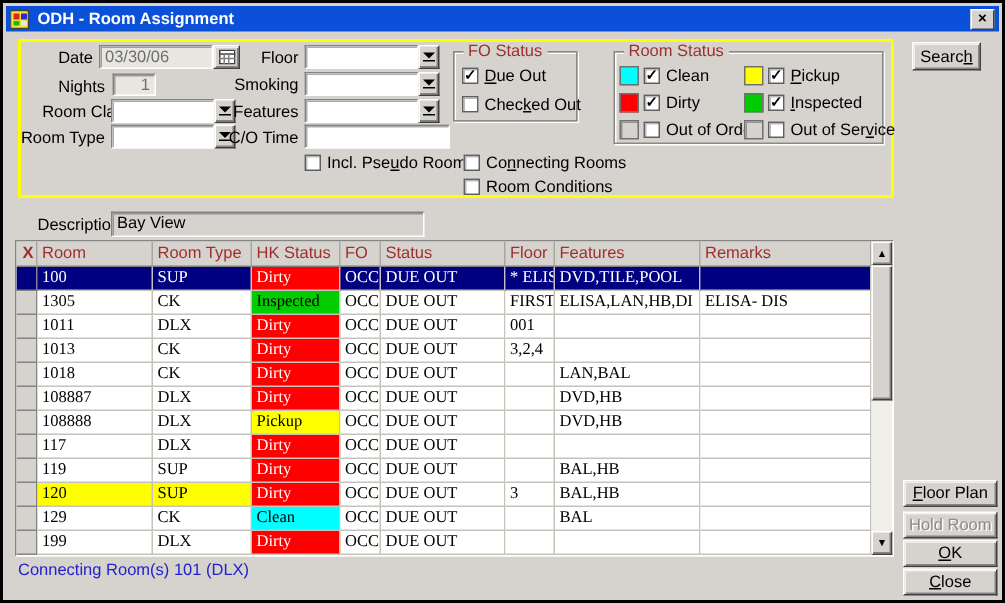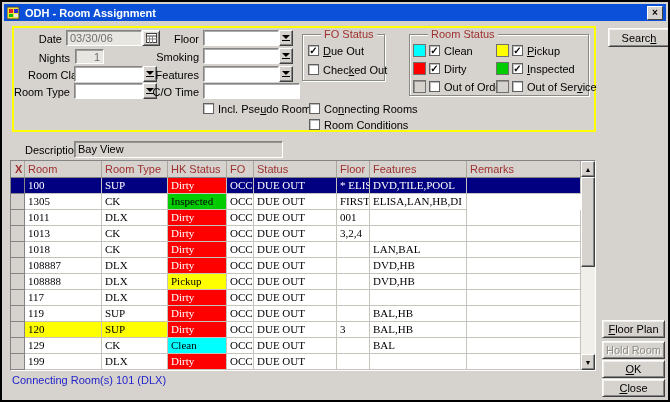--- a/index.html
+++ b/index.html
@@ -27,21 +27,21 @@
   .lbl { position:absolute; white-space:nowrap; }
   .rlbl { text-align:right; }
   .field { position:absolute; background:#fff; padding:1px 3px; white-space:nowrap; overflow:hidden; }
   .gray-field { background:#e8e6e0; color:#6f6f6f; }
   .cb { position:absolute; width:11px; height:11px; background:#fff; border:1px solid #606060;
     box-shadow: inset 1px 1px 0 #bcbcbc; font-size:10px; line-height:9px; text-align:center;
     font-weight:bold; color:#000; }
   .swatch { position:absolute; width:13px; height:13px; border:1px solid #707070; }
   .grp { position:absolute; border:1px solid #8a8a84; box-shadow:1px 1px 0 #fff, inset 1px 1px 0 #fff; }
   .grp-title { position:absolute; top:-7px; left:6px; background:var(--bg); padding:0 3px;
-    color:var(--hdr); white-space:nowrap;margin-left:12px; }
+    color:var(--hdr); white-space:nowrap; }
   .dd-btn { position:absolute; width:14px; display:flex; flex-direction:column;
     align-items:center; justify-content:center; background:var(--bg); border:1px solid;
     border-color:#fff #404040 #404040 #fff; box-shadow: inset -1px -1px 0 #848484; }
   .dd-tri { width:0; height:0; border-left:4px solid transparent; border-right:4px solid transparent;
     border-top:4px solid #000; }
   .dd-bar { width:8px; height:1px; background:#000; margin-top:1px; }
 
   
   .grid { position:absolute; left:8px; top:158px; width:586px; height:211px; background:#fff;
     border:1px solid; border-color:#848484 #fff #fff #848484; overflow:hidden; }
@@ -174,21 +174,21 @@
   <div class="swatch" style="left: 494px; top: 60px; background: rgb(0, 204, 0);"></div>
   <div class="cb" style="left:510px;top:61px;">✓</div>
   <div class="lbl" style="left:525px;top:61px;"><u>I</u>nspected</div>
   <div class="swatch sunken" style="left: 411px; top: 78px; background: rgb(214, 211, 206);"></div>
   <div class="cb" style="left:427px;top:79px;"></div>
   <div class="lbl" style="left:442px;top:79px;">Out of Order</div>
   <div class="swatch sunken" style="left: 494px; top: 78px; background: rgb(214, 211, 206);"></div>
   <div class="cb" style="left:510px;top:79px;"></div>
   <div class="lbl" style="left:525px;top:79px;">Out of Ser<u>v</u>ice</div>
 
-  <div class="btn" style="left:606px;top:26px;width:62px;height:19px;">Searc<u>h</u></div>
+  <div class="btn" style="left:606px;top:26px;width:46px;height:19px;">Searc<u>h</u></div>
 
   <div class="lbl" style="left:23px;top:142px;">Description</div>
   <div class="field sunken" style="left:72px;top:139px;width:209px;height:17px;background:var(--bg);color:#000;">Bay View</div>
 
   <div class="grid">
     <div class="ghead">
       <div class="gh xh c-x">X</div>
       <div class="gh c-room">Room</div>
       <div class="gh c-room_type">Room Type</div>
       <div class="gh c-hk_status">HK Status</div>
@@ -212,20 +212,21 @@
         </div>
         <div class="grow">
           <div class="gc xc c-x"></div>
           <div class="gc c-room">1305</div>
           <div class="gc c-room_type">CK</div>
           <div class="gc c-hk_status" style="background: rgb(0, 204, 0); color: rgb(0, 0, 0);">Inspected</div>
           <div class="gc c-fo">OCC</div>
           <div class="gc c-status">DUE OUT</div>
           <div class="gc c-floor">FIRST F</div>
           <div class="gc c-features">ELISA,LAN,HB,DI</div>
+          <div class="gc c-remarks">ELISA- DIS</div>
         </div>
         <div class="grow">
           <div class="gc xc c-x"></div>
           <div class="gc c-room">1011</div>
           <div class="gc c-room_type">DLX</div>
           <div class="gc c-hk_status" style="background: rgb(255, 0, 0); color: rgb(255, 255, 255);">Dirty</div>
           <div class="gc c-fo">OCC</div>
           <div class="gc c-status">DUE OUT</div>
           <div class="gc c-floor">001</div>
           <div class="gc c-features"></div>

